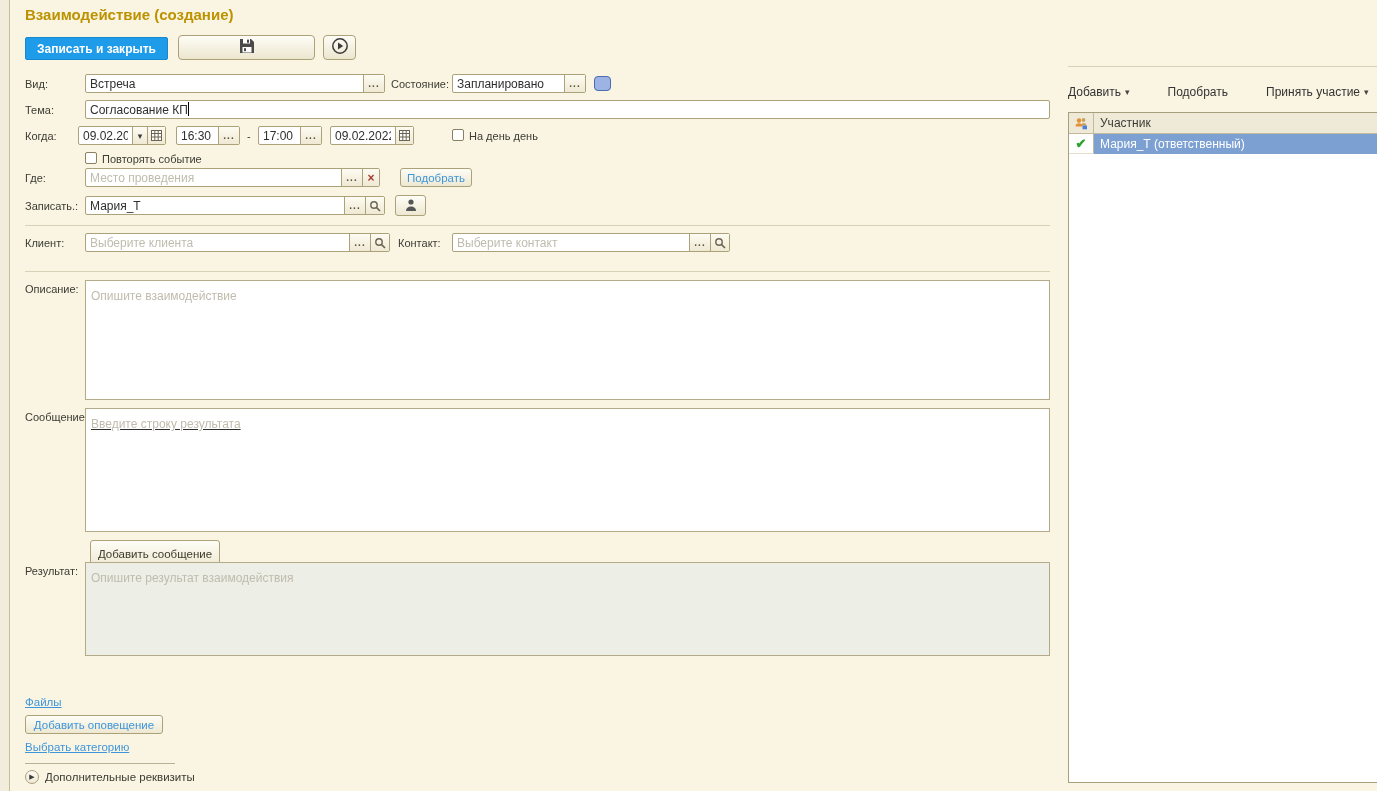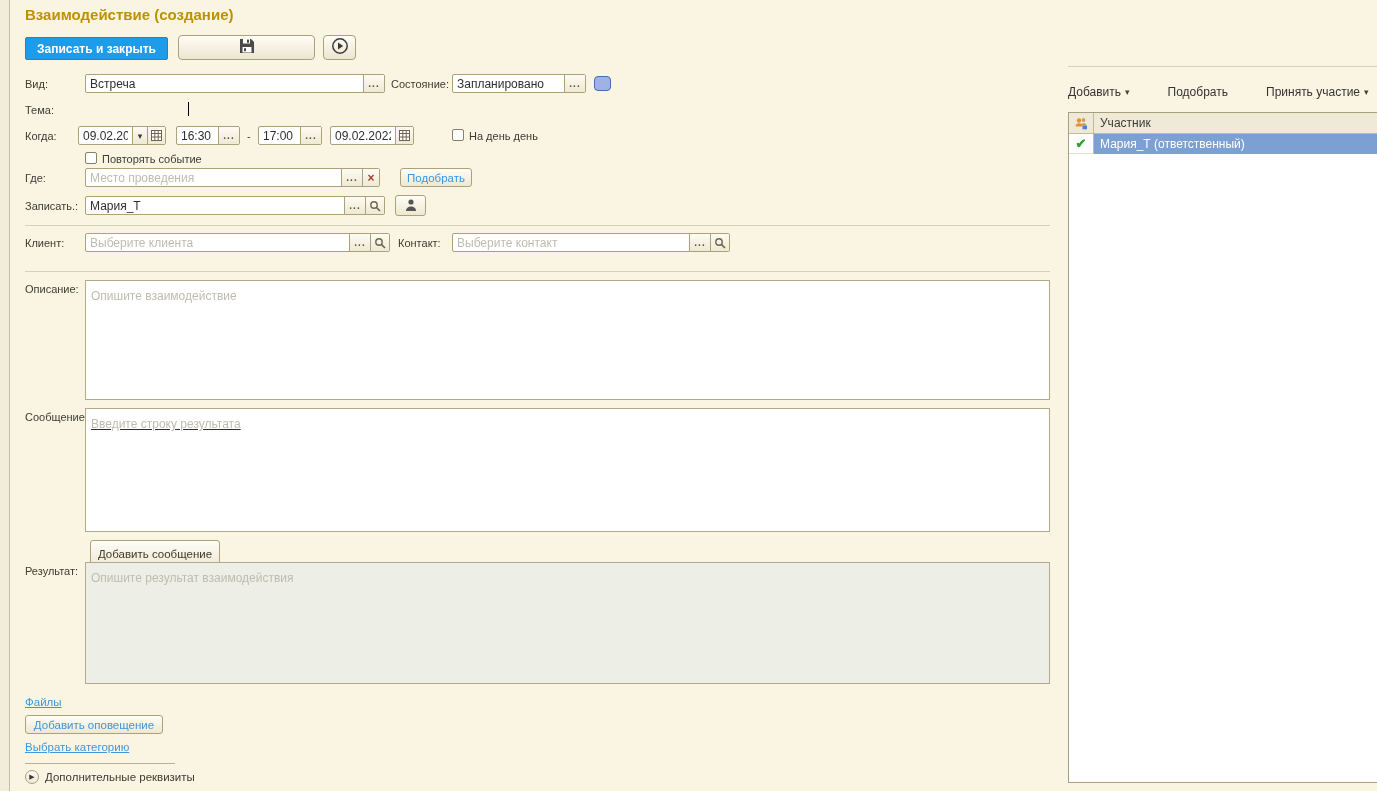--- a/index.html
+++ b/index.html
@@ -98,20 +98,23 @@
     <span class="seg dots">...</span>
   </div>
   <div class="lbl" style="left:391px;top:78px">Состояние:</div>
   <div class="fld" style="left:452px;top:74px;width:134px">
     <input value="Запланировано" style="">
     <span class="seg dots">...</span>
   </div>
   <div class="state-square"></div>
 
   <div class="lbl" style="left:25px;top:104px">Тема:</div>
+  <div class="fld" style="left:85px;top:100px;width:965px">
+    <input value="Согласование КП" style="">
+  </div>
   <div class="caret" style="left:188px;top:102px"></div>
 
   <div class="lbl" style="left:25px;top:130px">Когда:</div>
   <div class="fld" style="left:78px;top:126px;width:88px">
     <input value="09.02.2022" style="">
     <span class="seg arr">▾</span>
     <span class="seg cal">
       <svg width="11" height="11" viewBox="0 0 11 11">
           <rect x="0.5" y="0.5" width="10" height="10" fill="#fff" stroke="#6b6450"></rect>
           <path d="M0.5 3.5h10M3.8 0.5v10M7.2 0.5v10M0.5 7h10" stroke="#6b6450" fill="none"></path>
@@ -198,21 +201,21 @@
   <div class="hr" style="left:25px;top:271px;width:1025px"></div>
 
   <div class="lbl" style="left:25px;top:283px">Описание:</div>
   <textarea style="left: 85px; top: 280px; width: 965px; height: 120px;" placeholder="Опишите взаимодействие"></textarea>
 
   <div class="lbl" style="left:25px;top:411px">Сообщение:</div>
   <textarea style="left: 85px; top: 408px; width: 965px; height: 124px; text-decoration: underline;" placeholder="Введите строку результата"></textarea>
   <div class="btn" style="left:90px;top:540px;width:130px;height:28px">Добавить сообщение</div>
 
   <div class="lbl" style="left:25px;top:565px">Результат:</div>
-  <textarea style="left: 85px; top: 562px; width: 965px; height: 122px; background: rgb(237, 239, 231);" placeholder="Опишите результат взаимодействия"></textarea>
+  <textarea style="left: 85px; top: 562px; width: 965px; height: 94px; background: rgb(237, 239, 231);" placeholder="Опишите результат взаимодействия"></textarea>
 
   <a class="link" style="left:25px;top:696px">Файлы</a>
   <div class="btn blue-text" style="left:25px;top:715px;width:138px;height:19px">Добавить оповещение</div>
   <a class="link" style="left:25px;top:741px">Выбрать категорию</a>
   <div class="hr" style="left:25px;top:763px;width:150px;background:#b9b194"></div>
   <div class="abs" style="left:25px;top:770px;display:flex;align-items:center;gap:6px">
     <span class="expander-circle">▶</span>
     <span style="font-size:11.5px;color:#3c3c34">Дополнительные реквизиты</span>
   </div>
 

